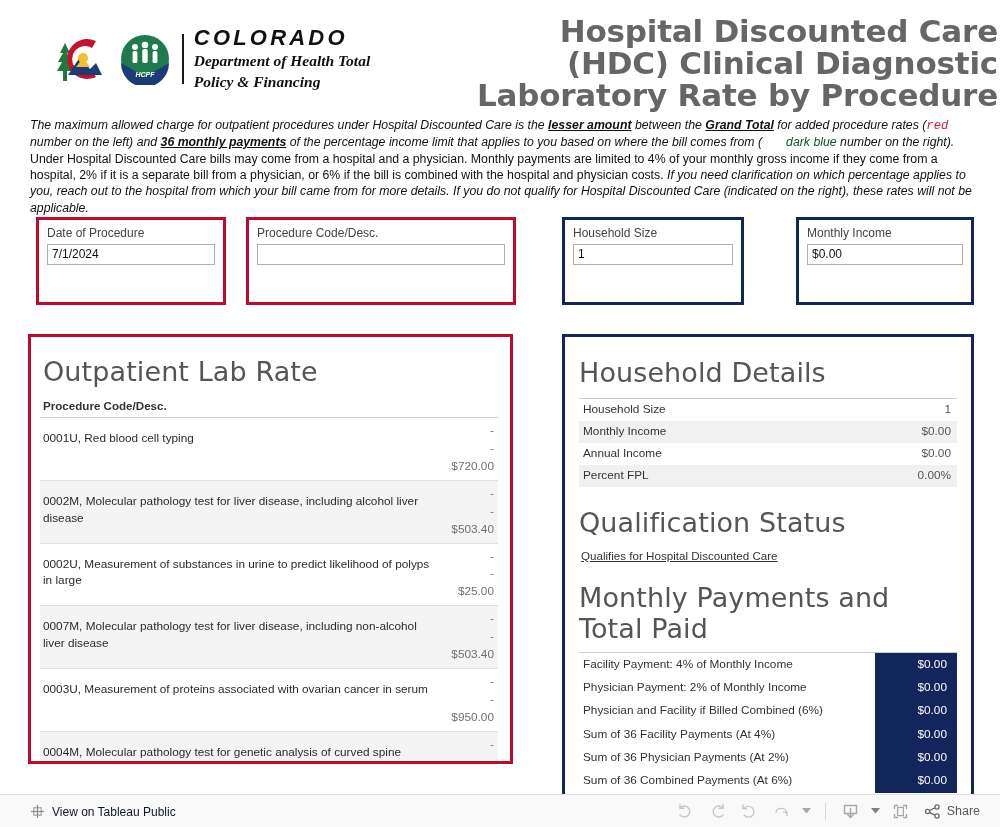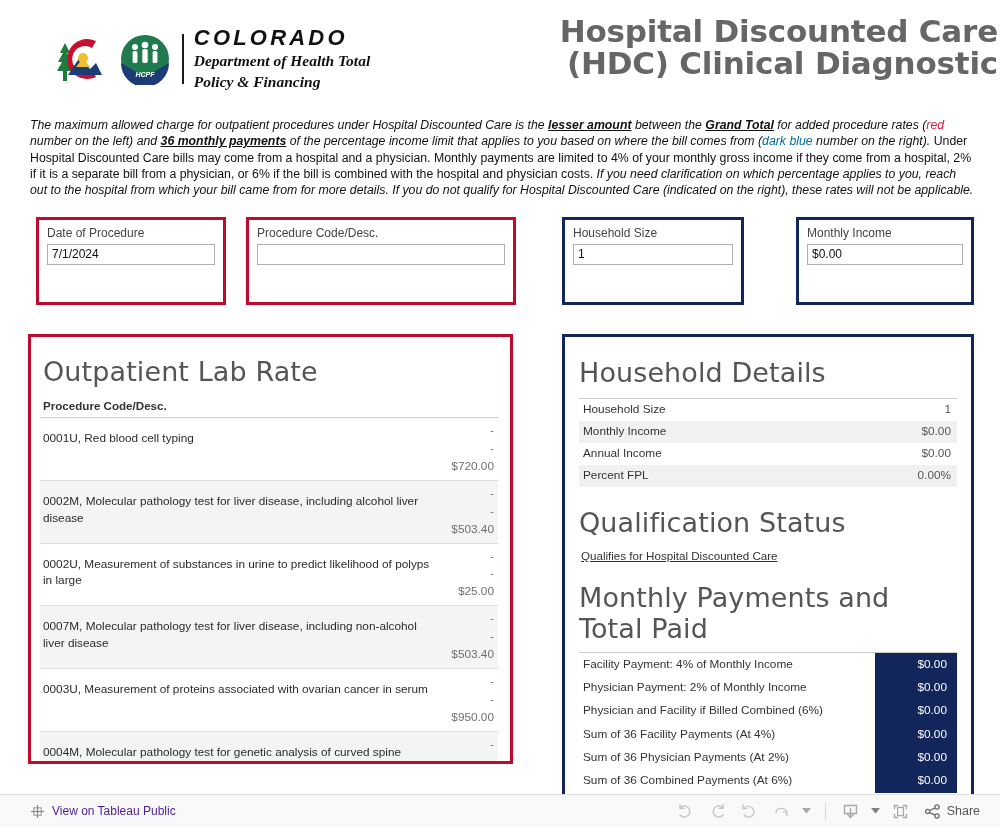--- a/index.html
+++ b/index.html
@@ -45,22 +45,22 @@
 
   
   .desc{
     padding:4px 24px 0 30px;
     font-size:12.3px;
     line-height:1.33;
     color:#111111;
     text-align:left;
   }
   .desc .it{font-style:italic;}
-  .desc .red{color:#d81b3c;font-style:italic;}
-  .desc .blue{color:#0369a1;font-style:italic;}
+  .desc .red{color:#d81b3c;font-style:italic;font-family:Liberation Mono, monospace;}
+  .desc .blue{color:#14532d;font-style:italic;margin-left:24px;}
   .desc .bu{font-style:italic;font-weight:bold;text-decoration:underline;}
 
   
   .filters{position:absolute;left:0;top:217px;width:1000px;height:96px;}
   .fbox{
     position:absolute;
     background:#ffffff;
     box-sizing:border-box;
     padding:6px 8px 0 8px;
   }
@@ -148,22 +148,22 @@
     width:68px;padding-right:10px;
   }
 
   
   .bottombar{
     position:absolute;left:0;bottom:0;width:1000px;height:32px;
     background:#f9f9f9;border-top:1px solid #e0e0e0;
     display:flex;align-items:center;
   }
   .tab-public{
-    display:flex;align-items:center;margin-left:30px;
-    font-size:12px;color:#4c1d95;
+    display:flex;align-items:flex-end;margin-left:30px;
+    font-size:12px;color:#0f172a;
   }
   .tab-public .tp-icon{margin-right:7px;display:flex;align-items:center;}
   .toolbar{
     position:absolute;right:18px;top:0;height:32px;
     display:flex;align-items:center;gap:2px;
   }
   .tb-btn{
     width:30px;height:26px;display:flex;align-items:center;justify-content:center;
     color:#c9c9c9;
   }
@@ -218,20 +218,21 @@
         <div class="logo-text">
           <div class="logo-colorado">COLORADO</div>
           <div class="logo-sub">Department of Health Total</div>
           <div class="logo-sub">Policy &amp; Financing</div>
         </div>
       </div>
     </div>
     <div class="title">
       <div>Hospital Discounted Care</div>
       <div>(HDC) Clinical Diagnostic</div>
+      <div>Laboratory Rate by Procedure</div>
     </div>
   </div>
 
   <div class="desc">
     <span class="it">The maximum allowed charge for outpatient procedures under Hospital Discounted Care is the </span><span class="bu">lesser amount</span><span class="it"> between the </span><span class="bu">Grand Total</span><span class="it"> for added procedure rates (</span><span class="red">red</span><span class="it"> number on the left) and </span><span class="bu">36 monthly payments</span><span class="it"> of the percentage income limit that applies </span><span class="it">to you based on where the bill comes from (</span><span class="blue">dark blue</span><span class="it"> number on the right).</span><span> Under Hospital Discounted Care bills may come from a hospital and a physician. Monthly payments are limited to 4% of your monthly gross income if they come from a hospital, 2% if it is a separate bill from a physician, or 6% if the bill is combined with the hospital and physician costs.</span><span class="it"> If you need clarification on which percentage applies to you, reach out to the hospital from which your bill came from for more details. If you do not qualify for Hospital Discounted Care (indicated on the right), these rates will not be applicable.</span>
   </div>
 
   <div class="filters">
 
     <div class="fbox red" style="left:36px;top:0;width:190px;height:88px;">

